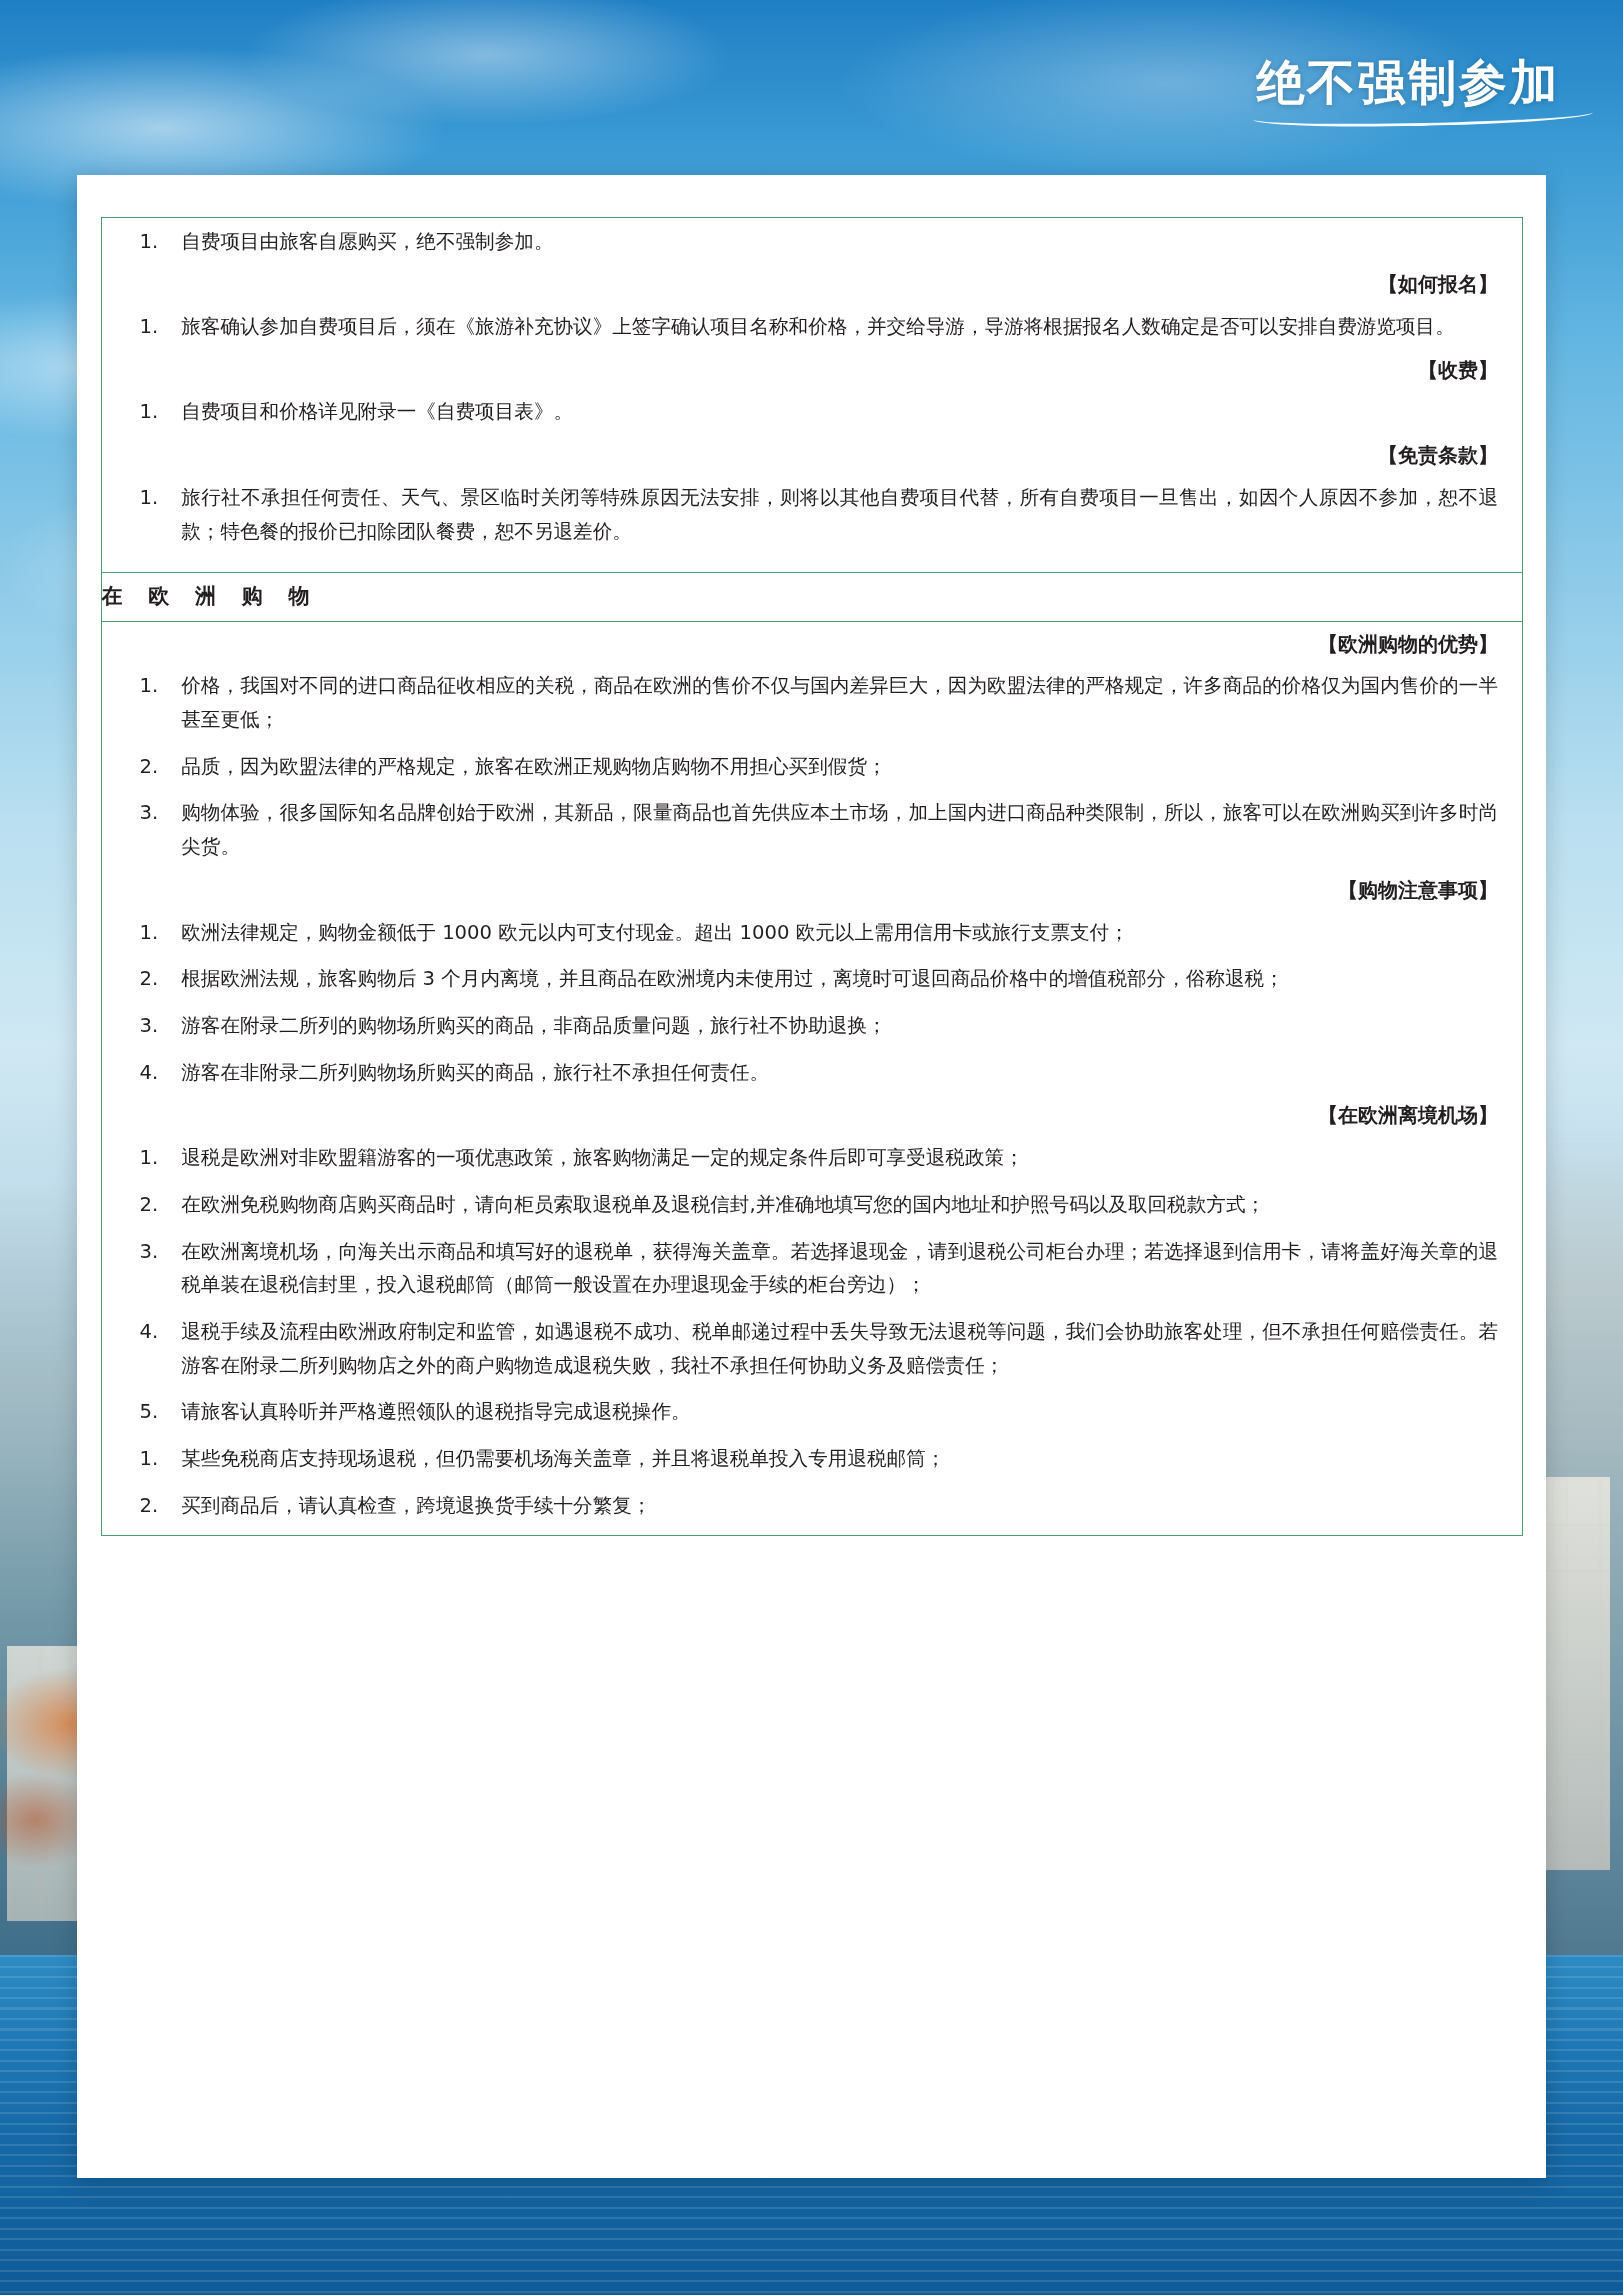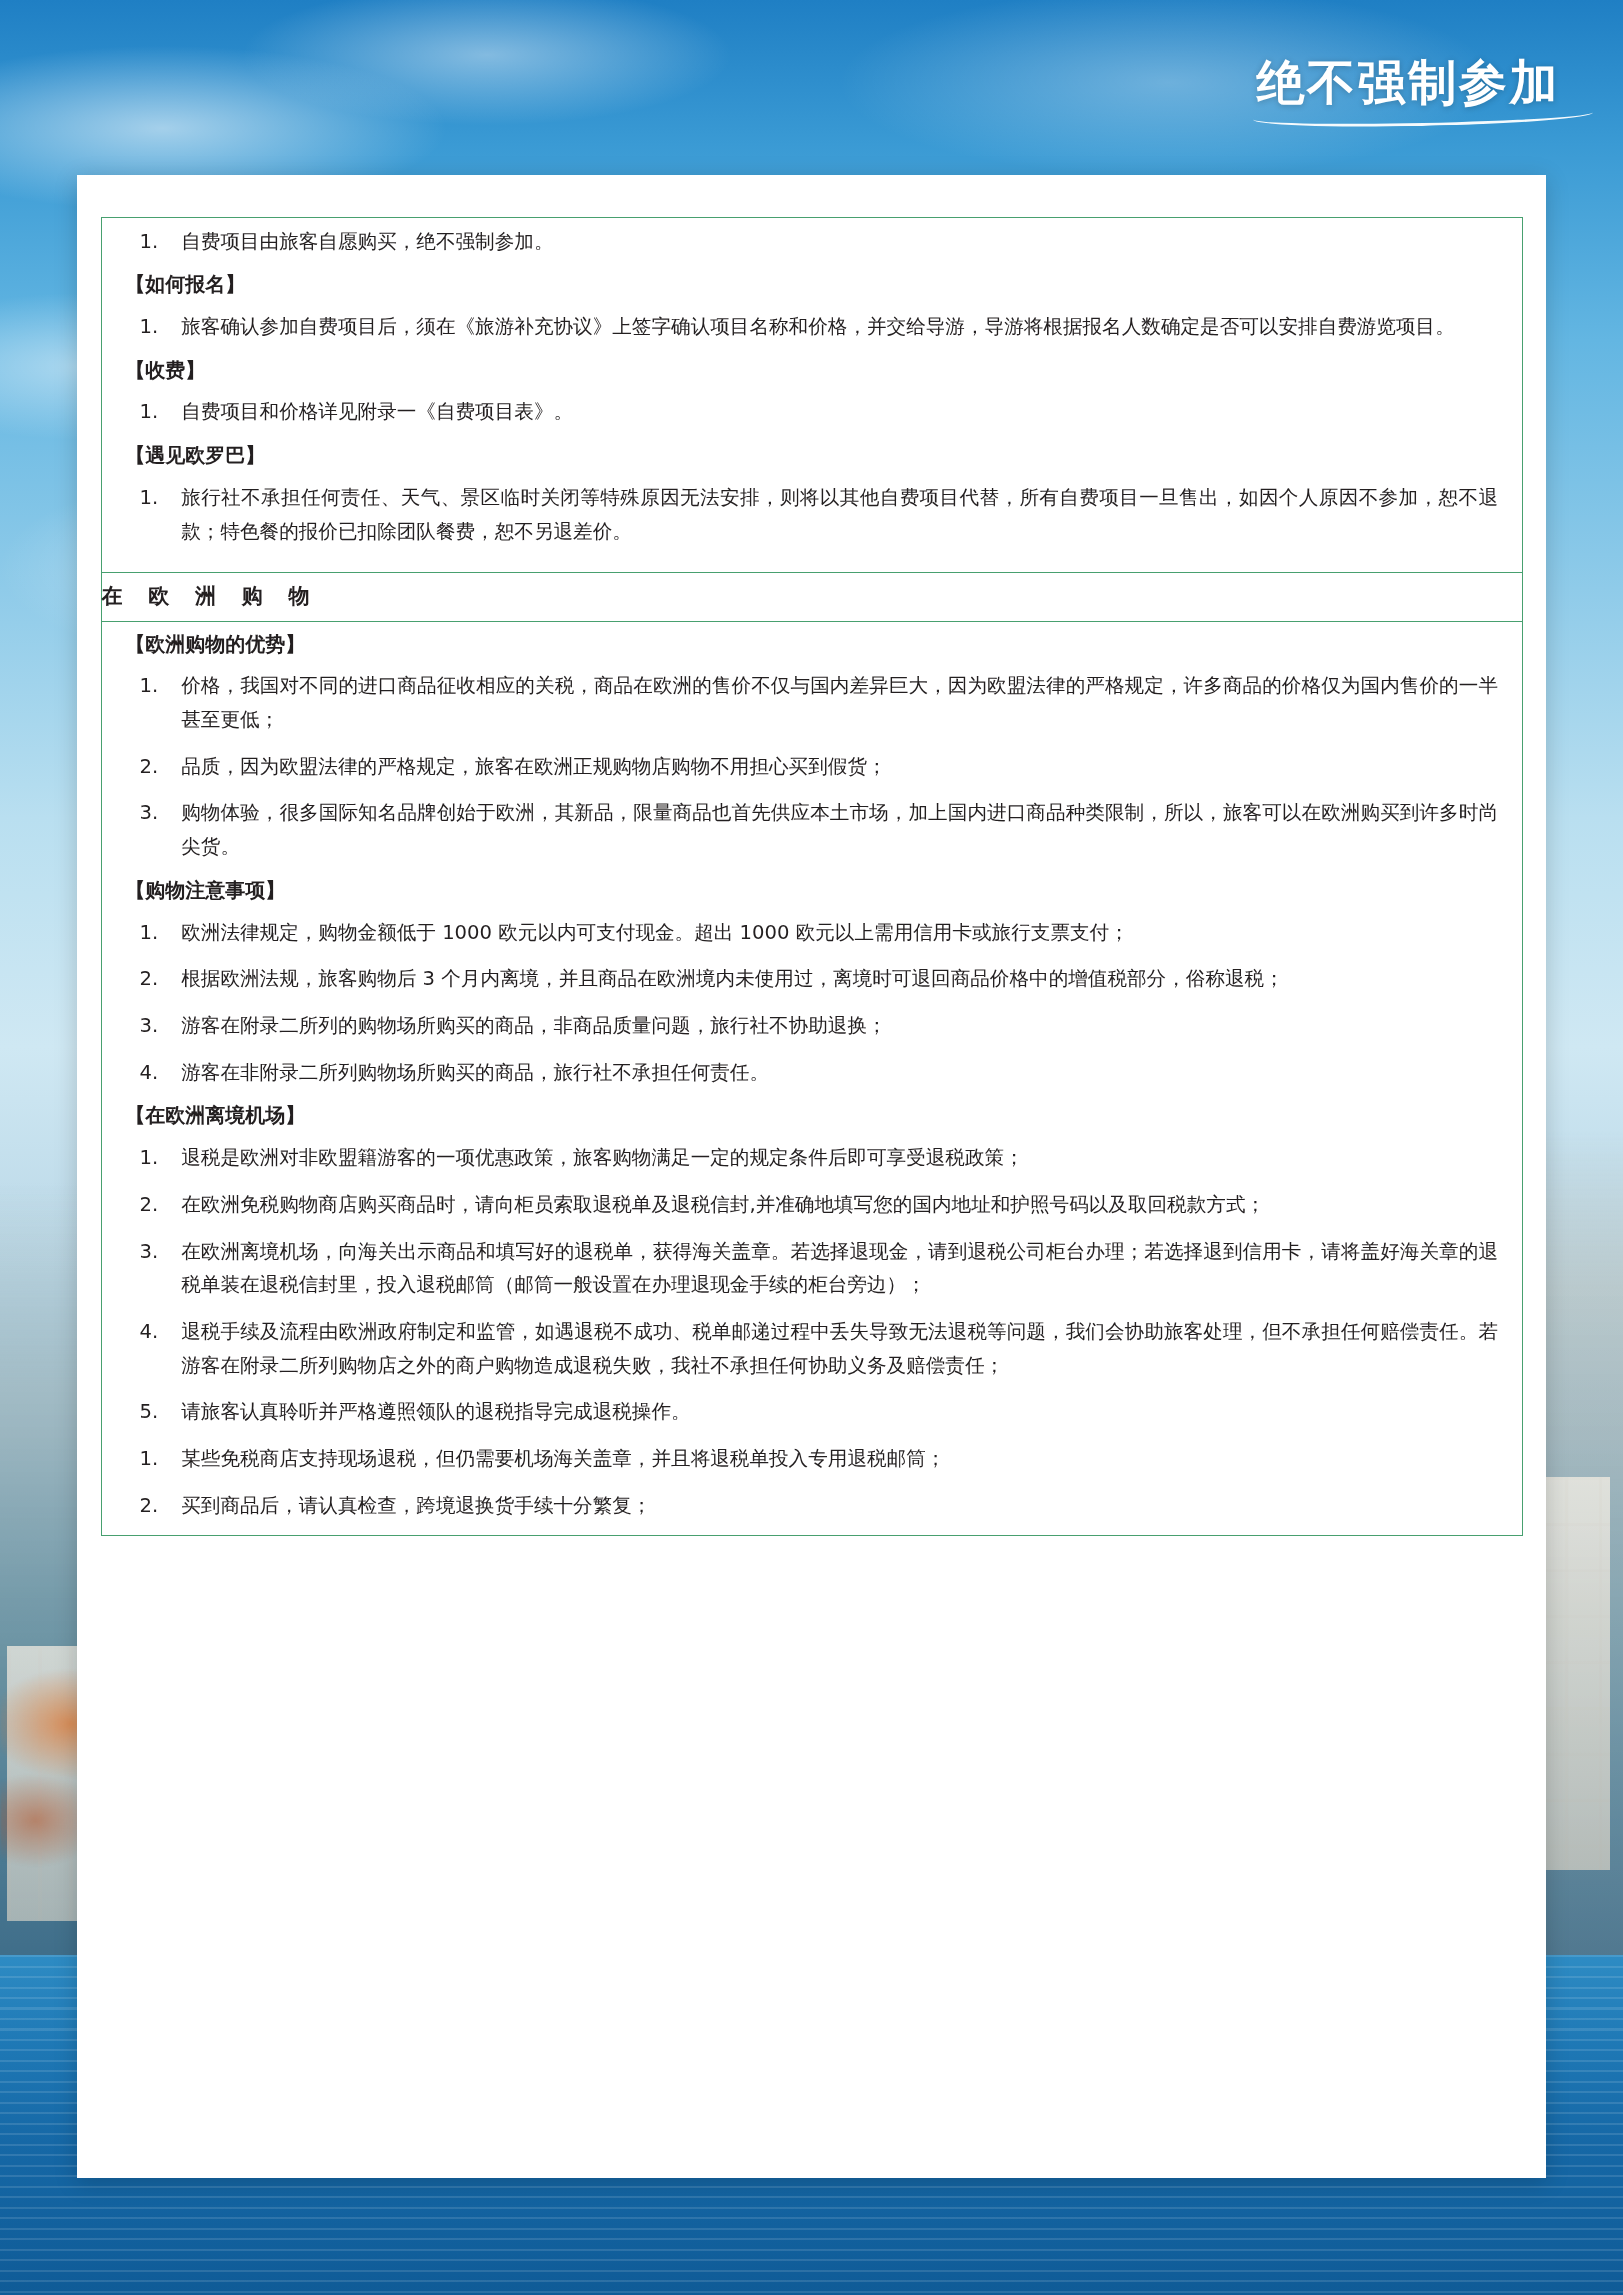--- a/index.html
+++ b/index.html
@@ -177,20 +177,21 @@
   .li .txt {
     flex: 1;
     text-align: justify;
   }
   .heading {
     font-size: 20px;
     font-weight: bold;
     color: #231f20;
     margin: 2.6px 0 11.8px 0;
     font-family: "DejaVu Sans", "Liberation Sans", sans-serif;
+    text-align: right;
   }
 
   .section-title-bar {
     border-top: 1.3px solid #47a06f;
     border-bottom: 1.3px solid #47a06f;
     text-align: left;
     padding: 9.2px 0 10.5px 0;
     font-size: 21px;
     font-weight: bold;
     letter-spacing: 9.2px;
@@ -228,21 +229,21 @@
         <span class="num">1.</span>
         <span class="txt">旅客确认参加自费项目后，须在《旅游补充协议》上签字确认项目名称和价格，并交给导游，导游将根据报名人数确定是否可以安排自费游览项目。</span>
       </div>
 
       <div class="heading">【收费】</div>
       <div class="li">
         <span class="num">1.</span>
         <span class="txt">自费项目和价格详见附录一《自费项目表》。</span>
       </div>
 
-      <div class="heading">【遇见欧罗巴】</div>
+      <div class="heading">【免责条款】</div>
       <div class="li">
         <span class="num">1.</span>
         <span class="txt">旅行社不承担任何责任、天气、景区临时关闭等特殊原因无法安排，则将以其他自费项目代替，所有自费项目一旦售出，如因个人原因不参加，恕不退款；特色餐的报价已扣除团队餐费，恕不另退差价。</span>
       </div>
     </div>
 
     <div class="section-title-bar">在 欧 洲 购 物</div>
 
     <div class="block">
 

